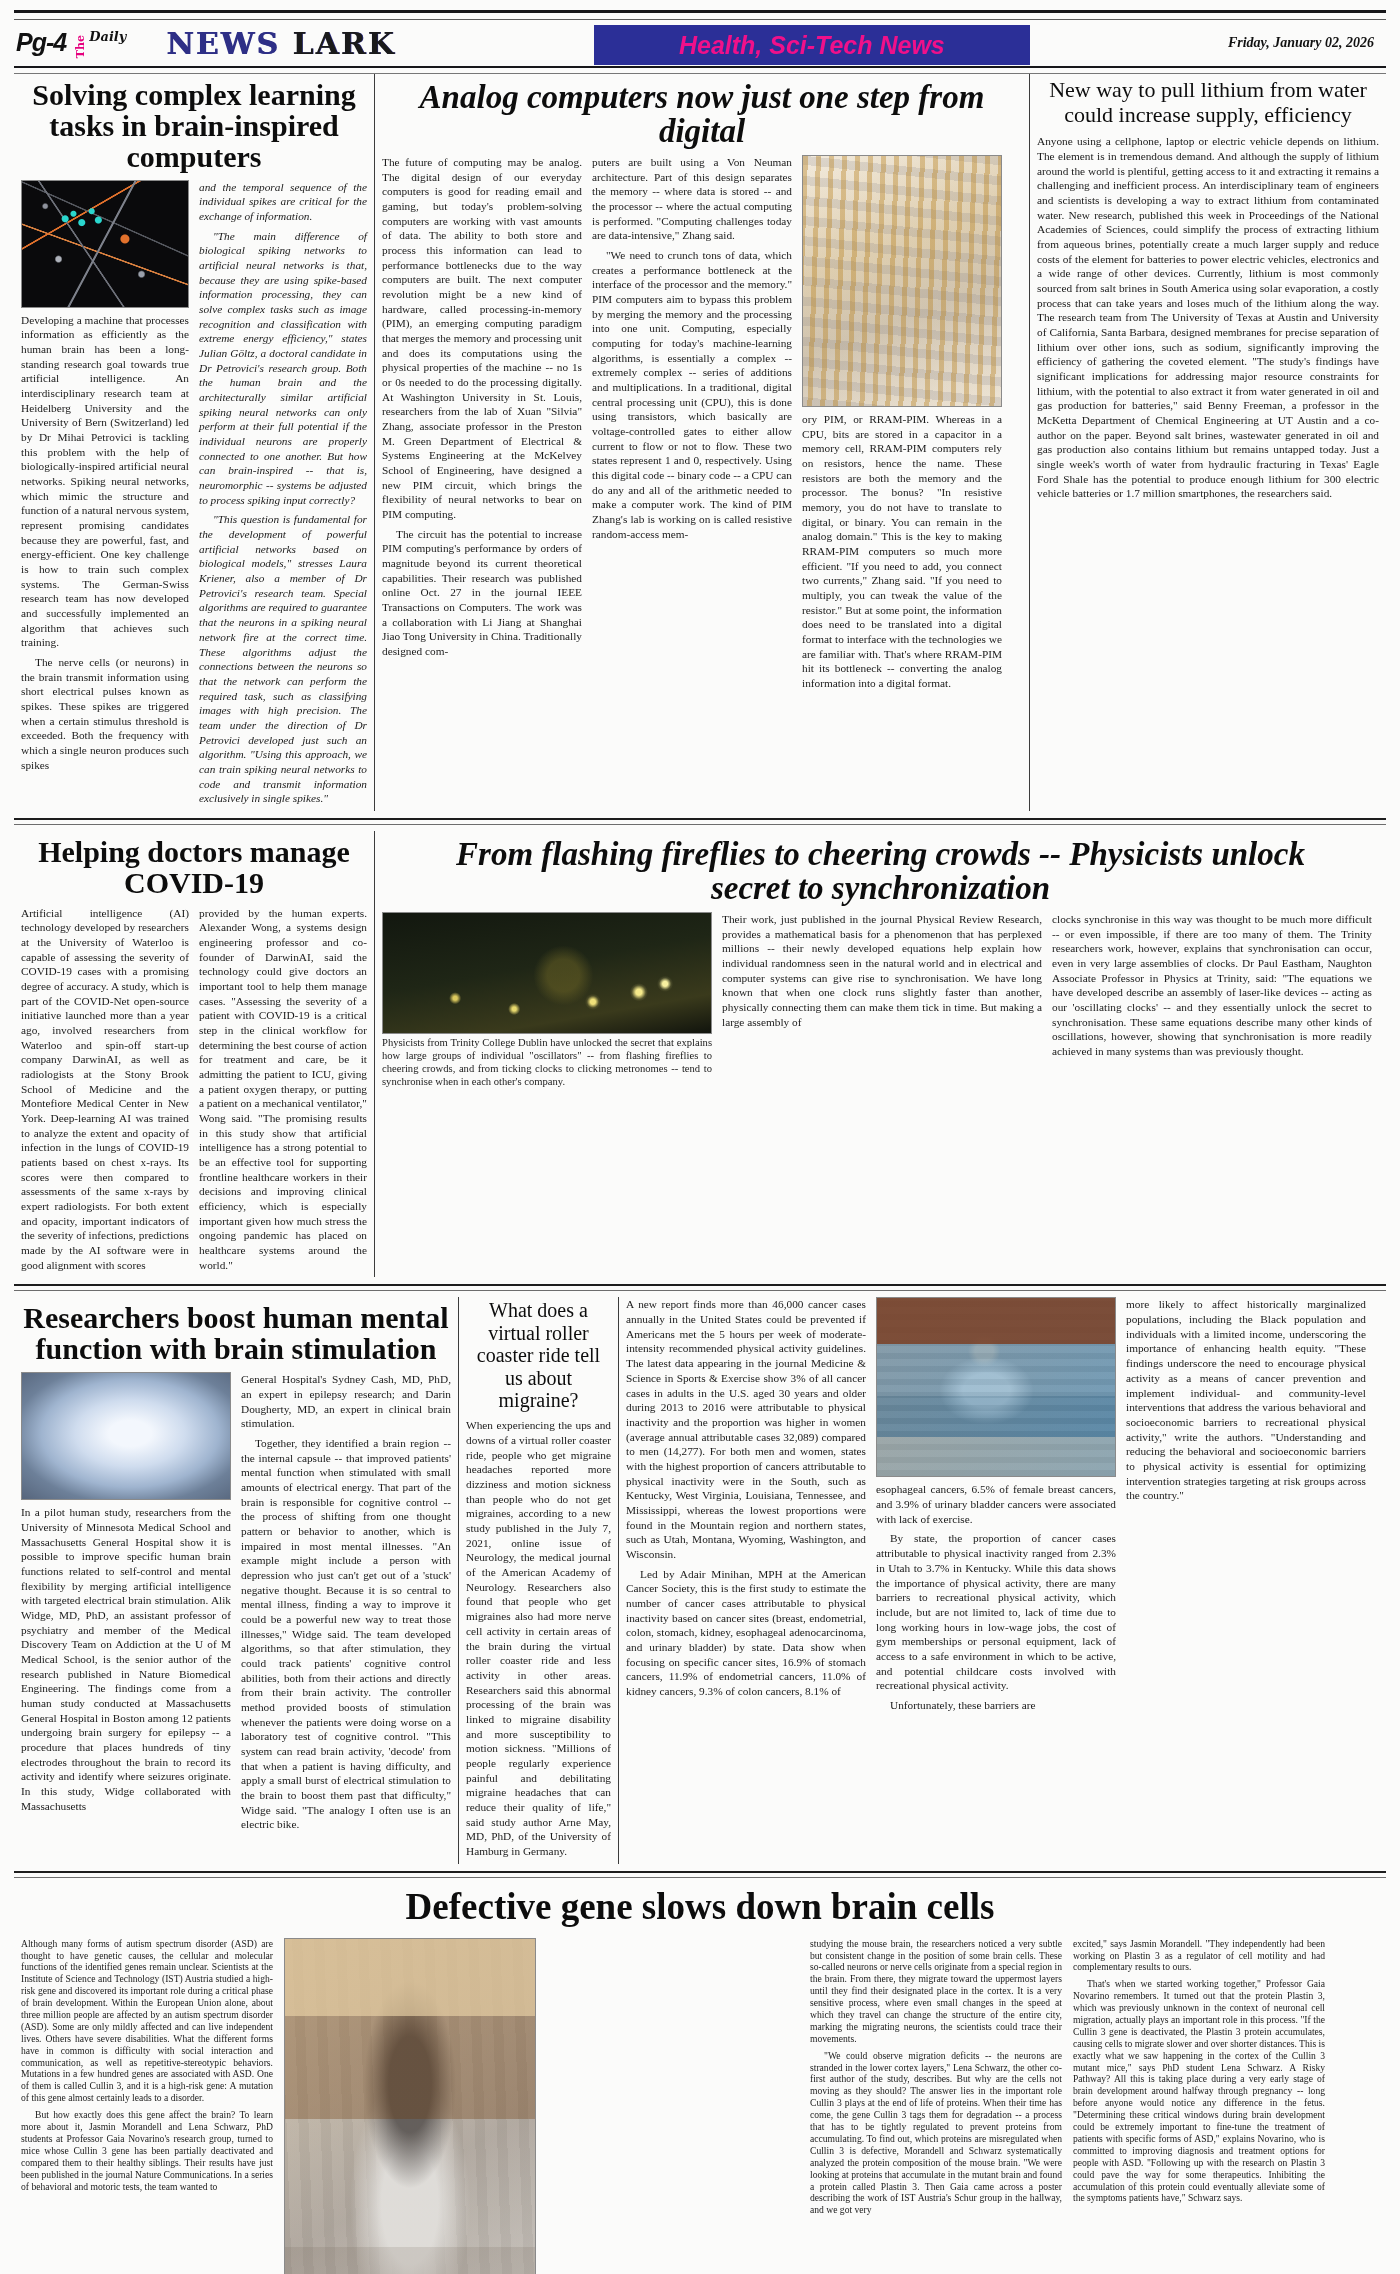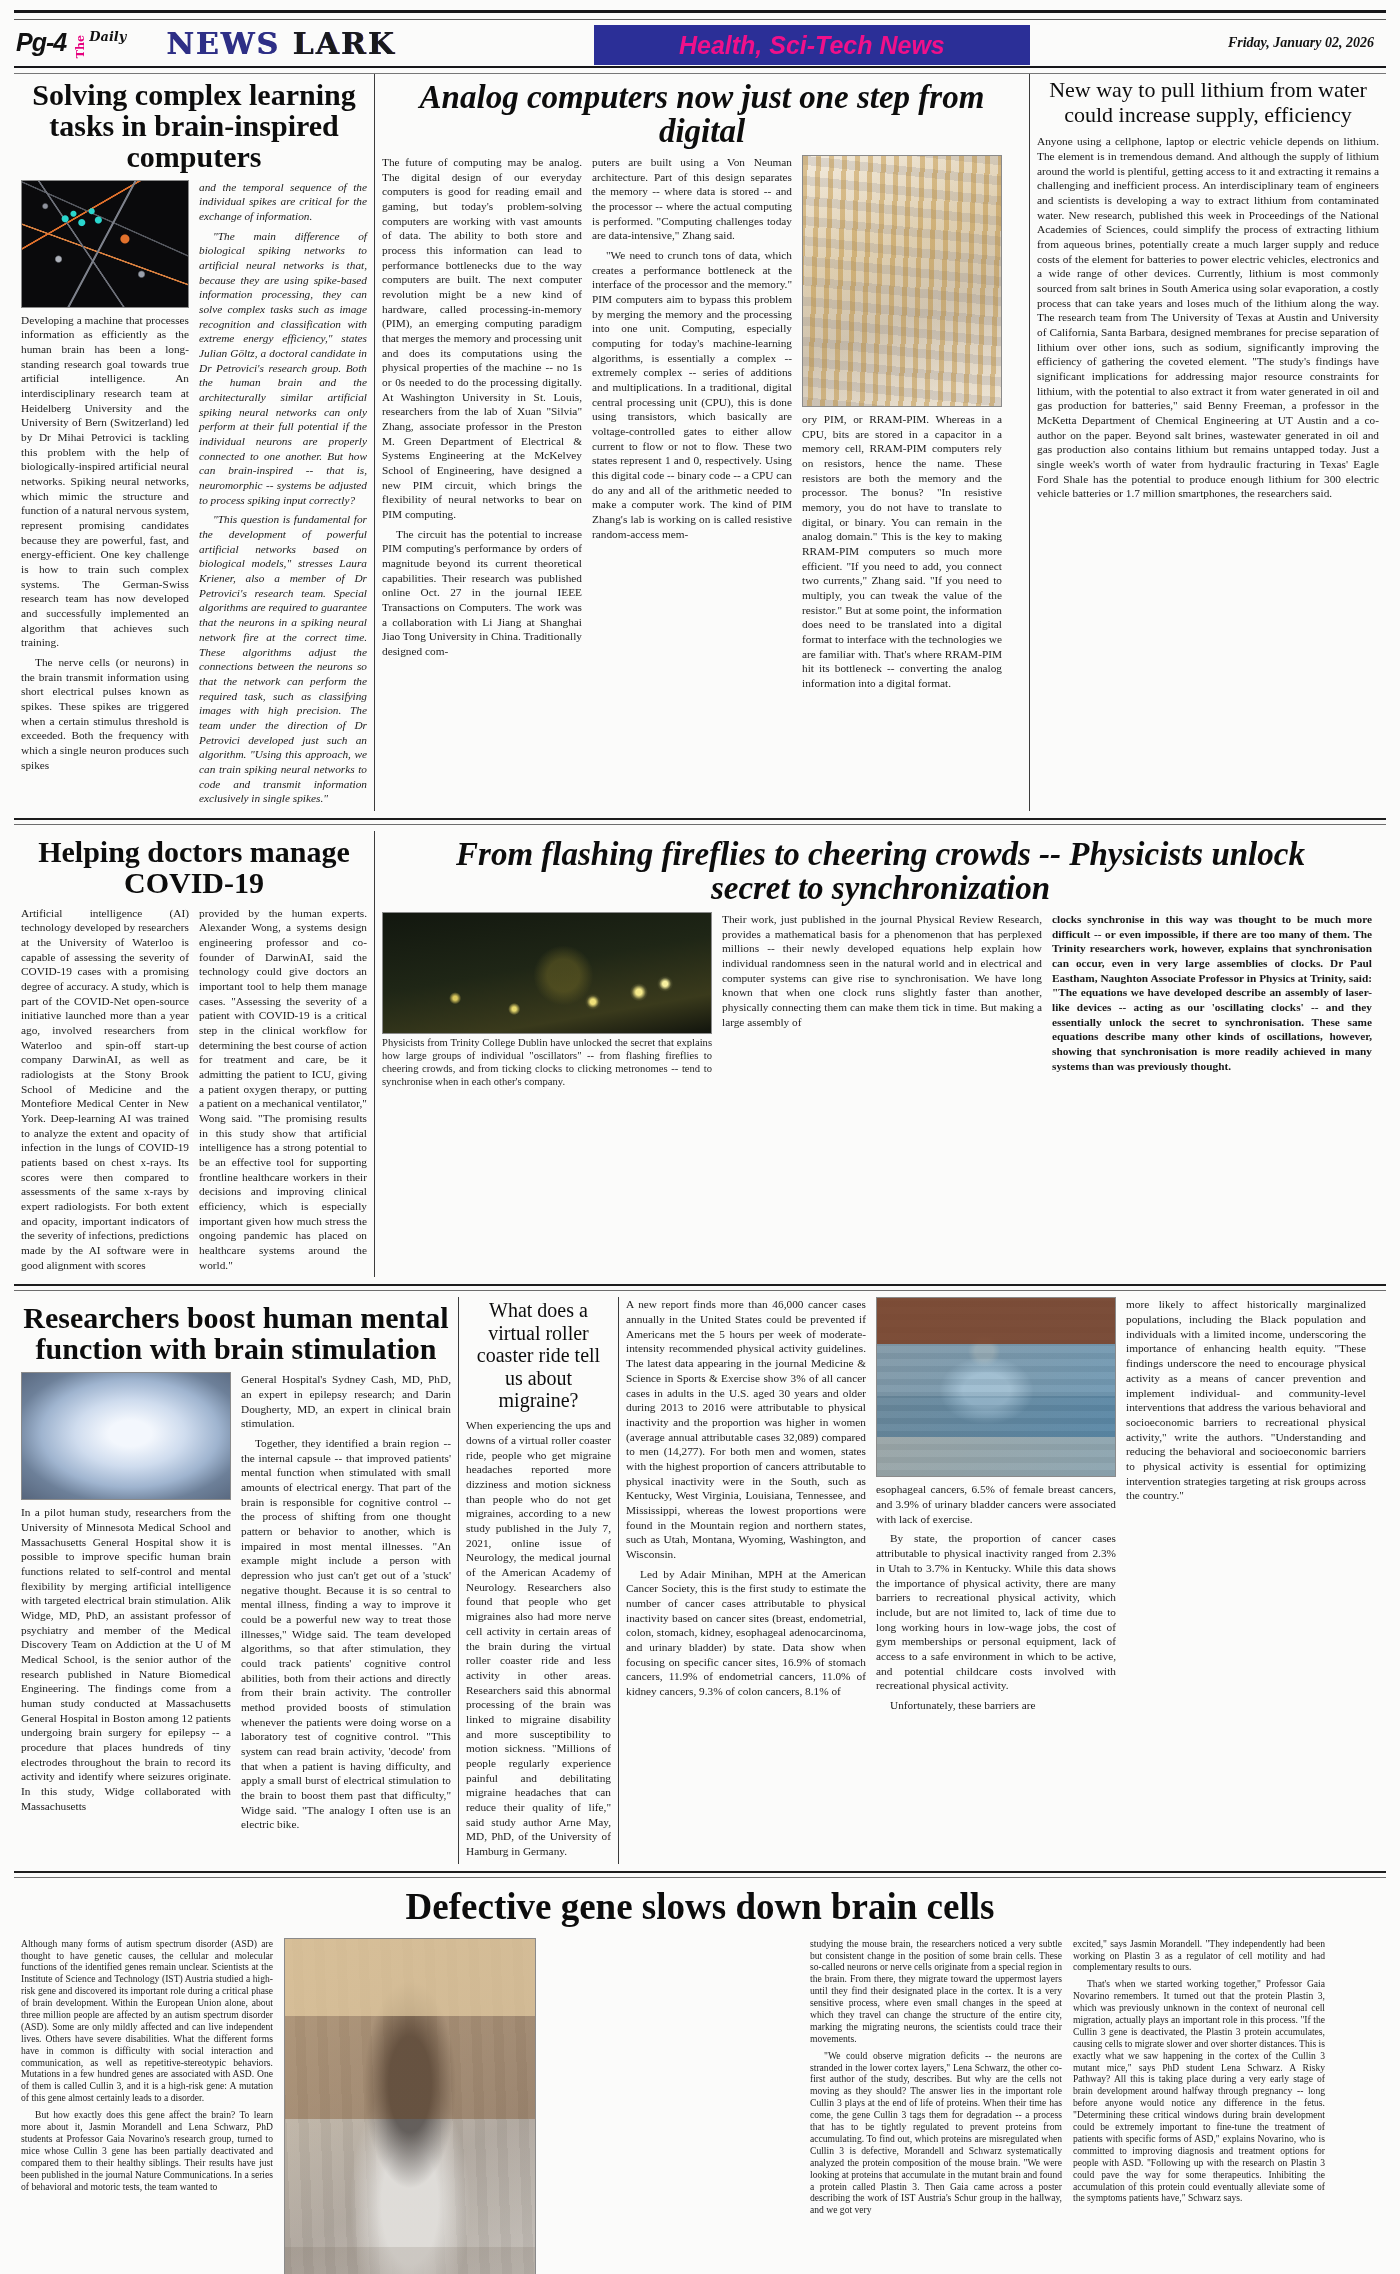--- a/index.html
+++ b/index.html
@@ -254,21 +254,21 @@
     <div style="width:1012px;" class="colpad vsep">
       <div class="hl hl-xl" style="padding:0 60px;">From flashing fireflies to cheering crowds -- Physicists unlock secret to synchronization</div>
       <div style="display:flex;gap:10px;">
         <div style="width:330px;">
           <div class="photo img-fireflies"></div>
           <div class="body-txt cap">Physicists from Trinity College Dublin have unlocked the secret that explains how large groups of individual "oscillators" -- from flashing fireflies to cheering crowds, and from ticking clocks to clicking metronomes -- tend to synchronise when in each other's company.</div>
         </div>
         <div style="width:320px;" class="body-txt">
           <p class="noind">Their work, just published in the journal Physical Review Research, provides a mathematical basis for a phenomenon that has perplexed millions -- their newly developed equations help explain how individual randomness seen in the natural world and in electrical and computer systems can give rise to synchronisation. We have long known that when one clock runs slightly faster than another, physically connecting them can make them tick in time. But making a large assembly of</p>
         </div>
-        <div style="width:320px;font-weight:bold;" class="body-txt">
+        <div style="width:320px;" class="body-txt">
           <p class="noind">clocks synchronise in this way was thought to be much more difficult -- or even impossible, if there are too many of them. The Trinity researchers work, however, explains that synchronisation can occur, even in very large assemblies of clocks. Dr Paul Eastham, Naughton Associate Professor in Physics at Trinity, said: "The equations we have developed describe an assembly of laser-like devices -- acting as our 'oscillating clocks' -- and they essentially unlock the secret to synchronisation. These same equations describe many other kinds of oscillations, however, showing that synchronisation is more readily achieved in many systems than was previously thought.</p>
         </div>
       </div>
     </div>
   </div>
 
   <div class="hsep-dbl"></div>
 
   <div class="sec">
 

